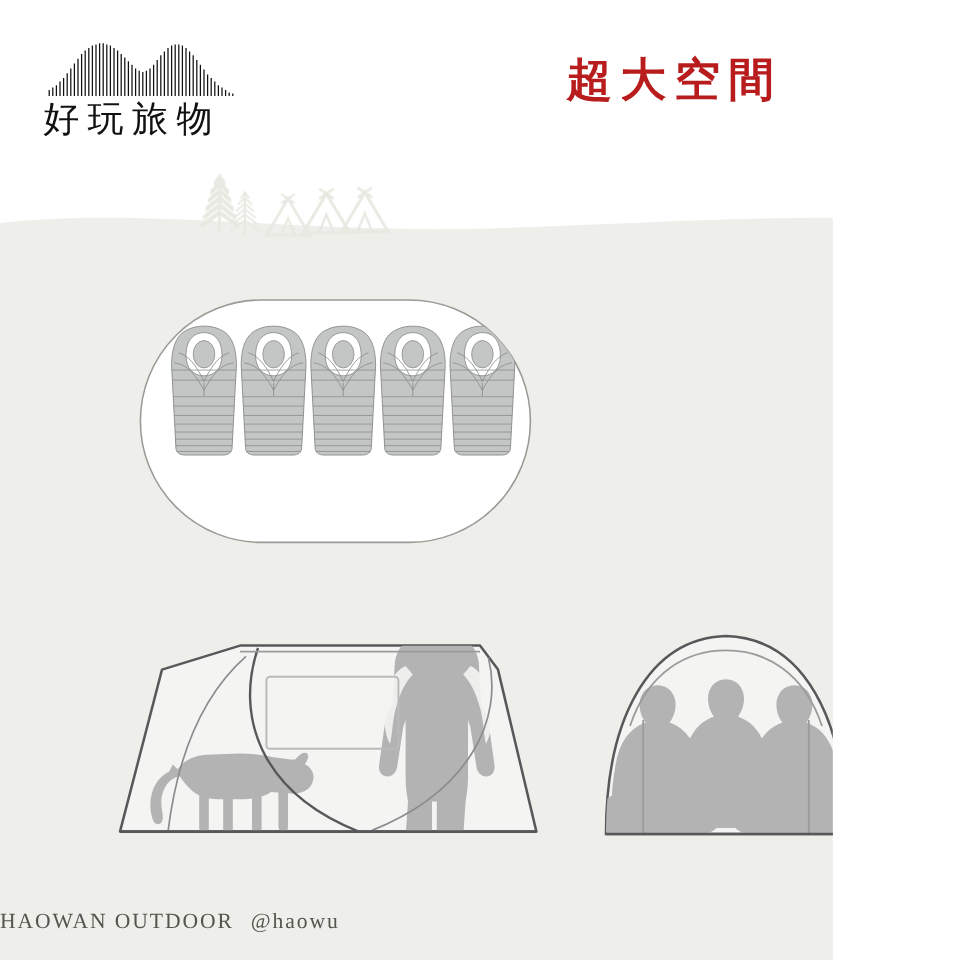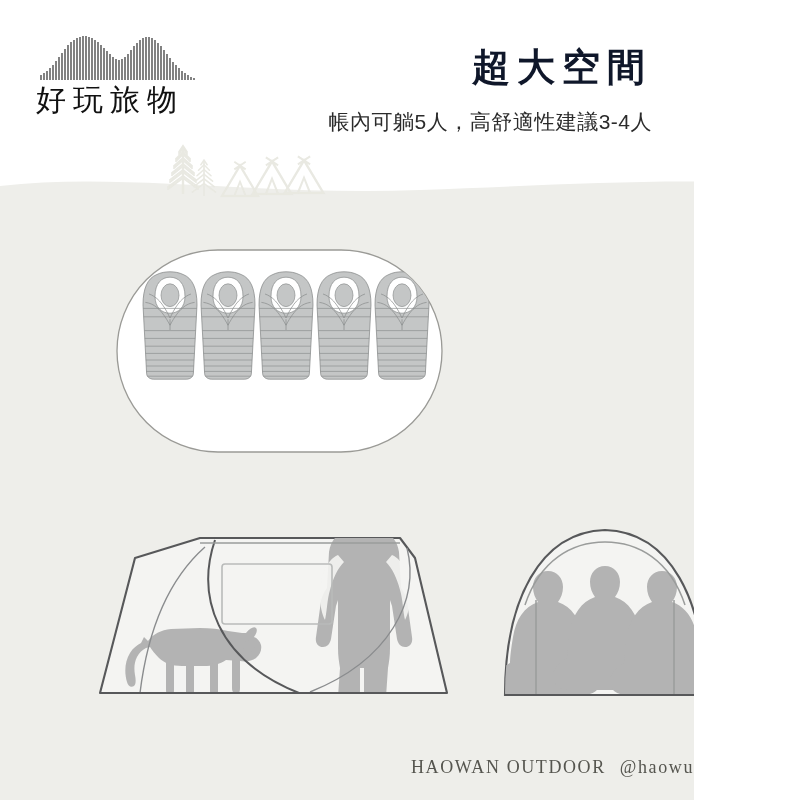--- a/index.html
+++ b/index.html
@@ -50,21 +50,21 @@
   .headline-wrap {
     position: absolute;
     right: 42px;
     top: 46px;
     text-align: right;
     width: 470px;
   }
   .headline {
     font-size: 38px;
     font-weight: bold;
-    color: #0f172a;
+    color: #b91c1c;
     letter-spacing: 7px;
     line-height: 1.15;
     margin: 0;
     white-space: nowrap;
   }
   .subline {
     margin: 0;
     font-size: 21px;
     color: #2b2b2b;
     line-height: 1.5;
@@ -72,21 +72,21 @@
     white-space: nowrap;
   }
   .subline.first { margin-top: 16px; }
 
   
   .footer {
     position: absolute;
     left: 0;
     right: 0;
     top: 757px;
-    text-align: right;
+    text-align: left;
     font-family: "Liberation Serif", "DejaVu Serif", serif;
     font-size: 18px;
     letter-spacing: 1.6px;
     color: #55554f;
   }
   .footer .brand { margin-right: 14px; }
 </style>
 </head>
 <body>
 
@@ -366,20 +366,19 @@
         <line x1="152" y1="47" x2="152" y2="42"></line>
         <line x1="155" y1="47" x2="155" y2="44"></line>
         <line x1="158" y1="47" x2="158" y2="45"></line>
       </g>
     </svg>
     <span class="logo-word">好玩旅物</span>
   </div>
 
   <div class="headline-wrap">
     <p class="headline">超大空間</p>
-    <p class="subline first">帳內可躺5人，高舒適性建議3-4人</p>
   </div>
 
   <div class="footer">
     <span class="brand">HAOWAN OUTDOOR</span><span>@haowu</span>
   </div>
 
 </div>
 
 </body></html>

